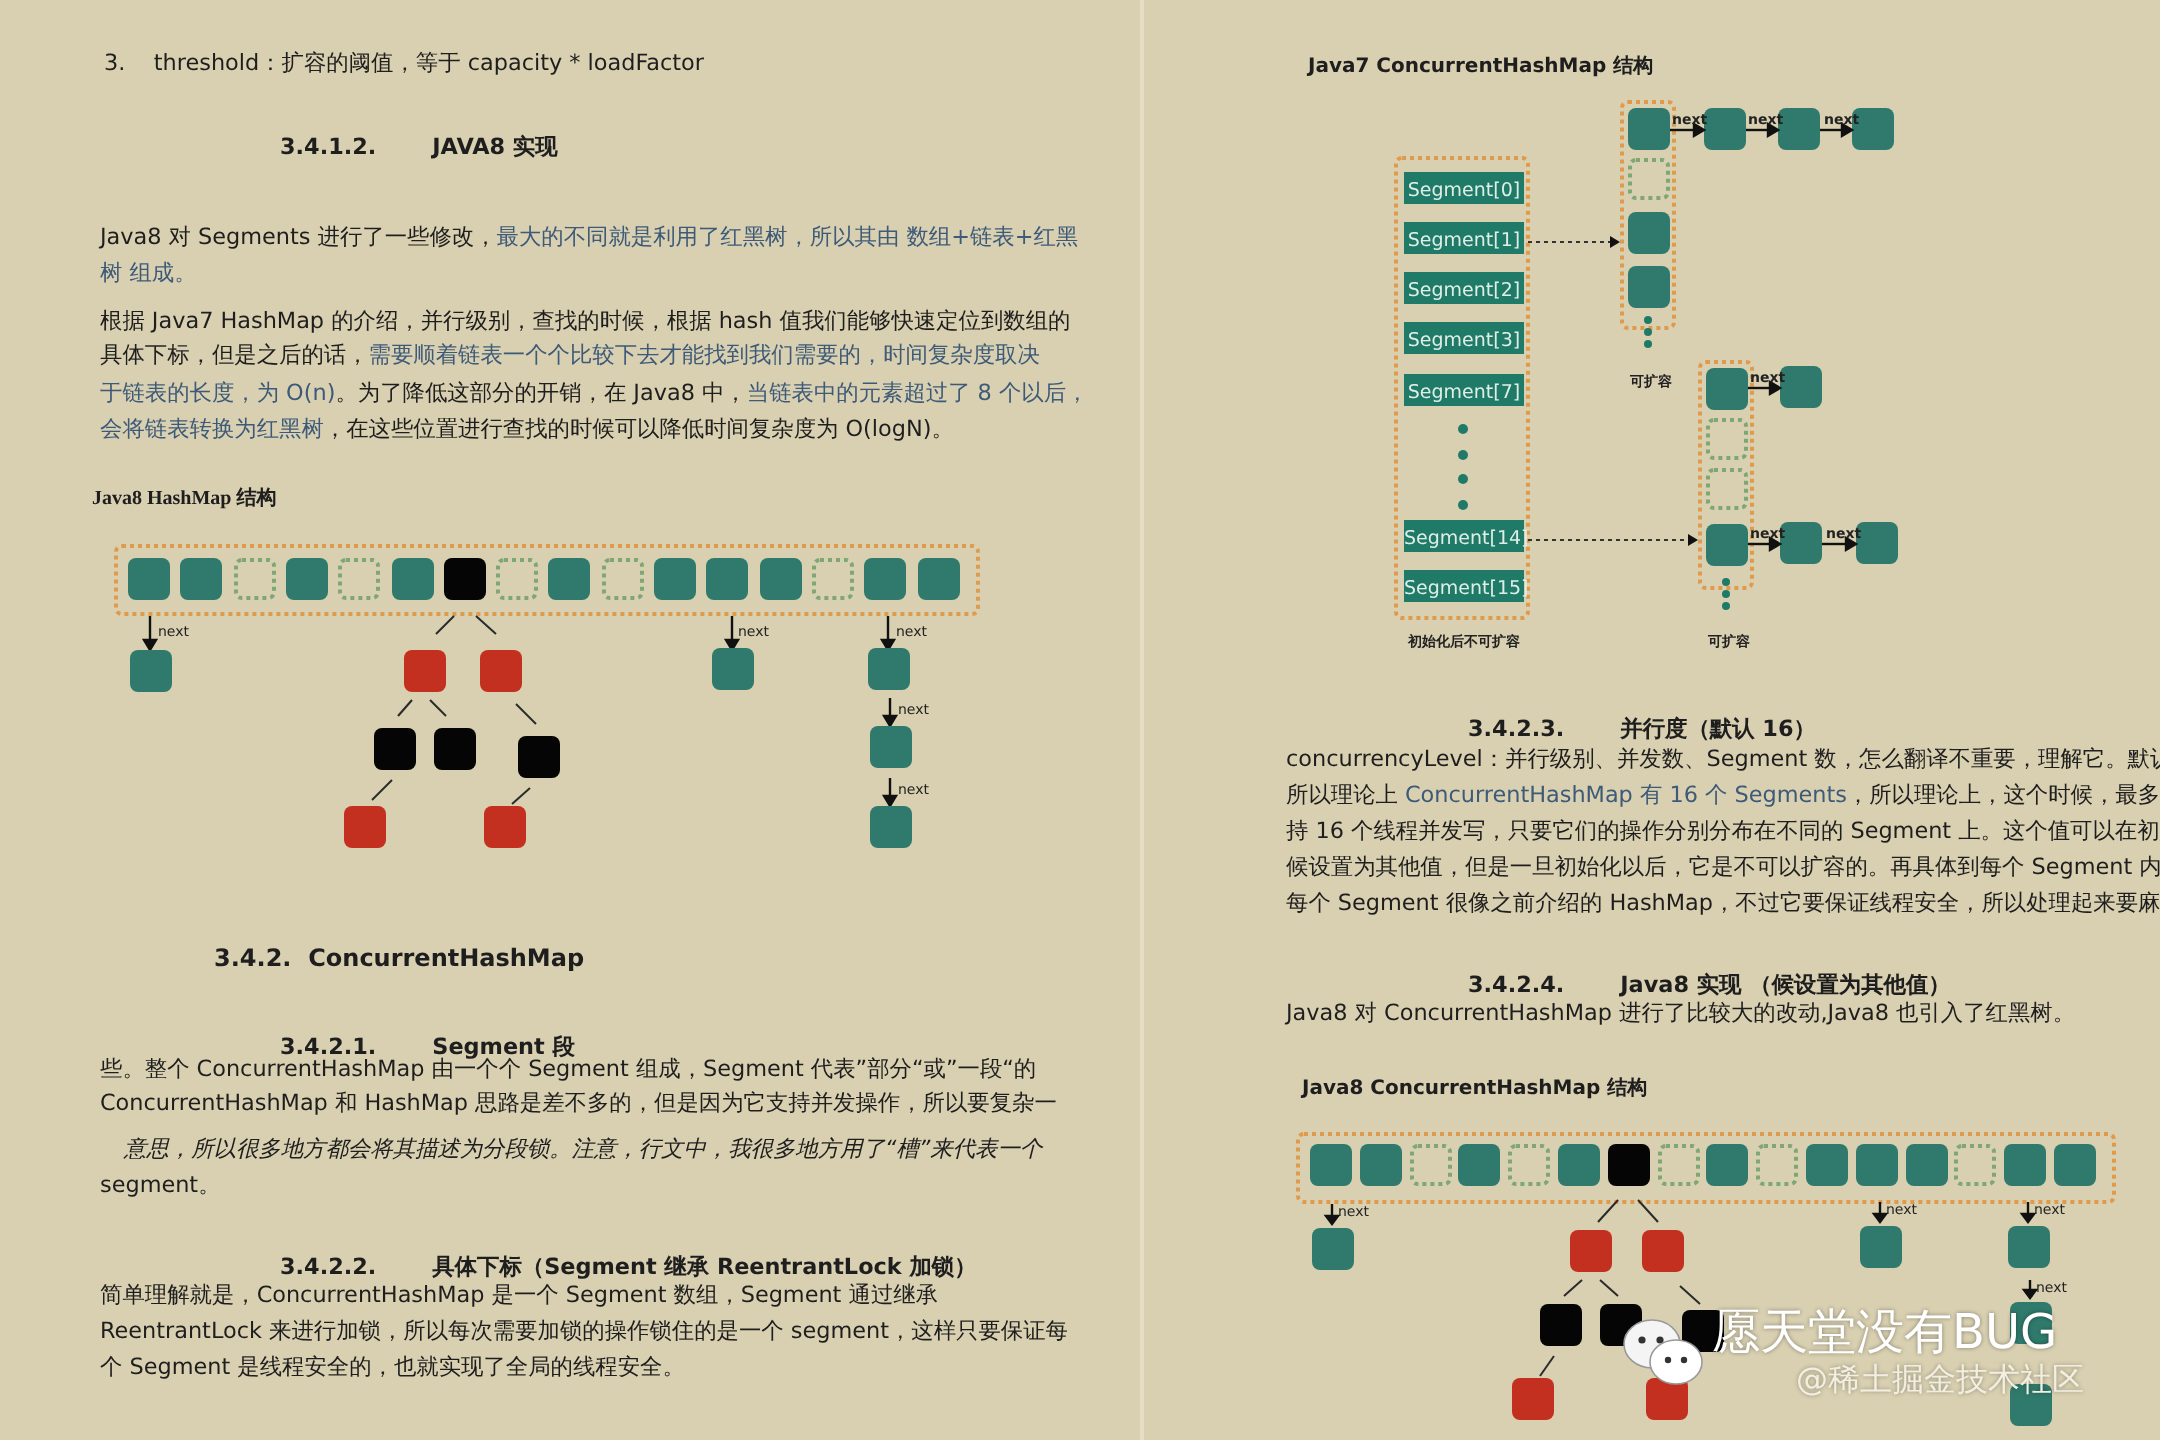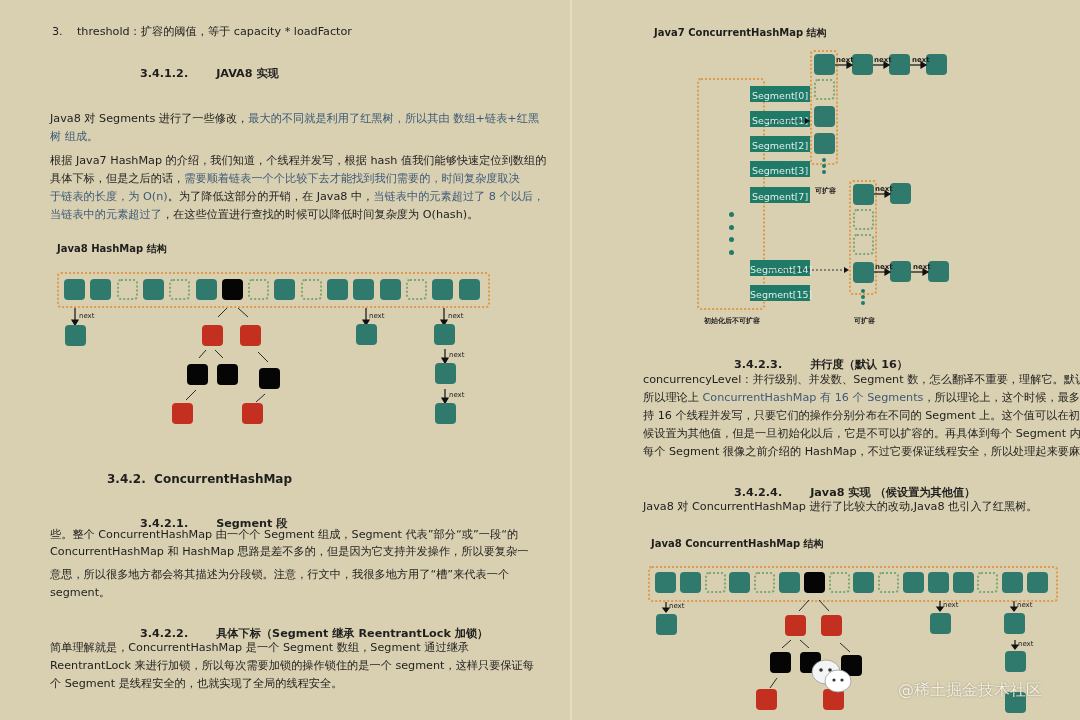--- a/index.html
+++ b/index.html
@@ -17,21 +17,21 @@
   .cap { position:absolute; font-size:10px; font-weight:bold; white-space:nowrap; }
   .small { position:absolute; font-size:7px; white-space:nowrap; color:#222; }
 
   
   .box { position:absolute; width:21px; height:21px; border-radius:4px; }
   .g { background:#2f7a6c; }
   .r { background:#c3301f; }
   .k { background:#050505; }
   .e { border:2px dotted #7fa774; box-sizing:border-box; background:transparent; }
   .frame { position:absolute; border:2px dotted #e09a4c; box-sizing:border-box; border-radius:4px; }
-  .seg { position:absolute; background:#1f7a68; color:#dfeee7; font-size:9.5px; text-align:center; line-height:19px; width:60px; height:16px;margin-left:48px; }
+  .seg { position:absolute; background:#1f7a68; color:#dfeee7; font-size:9.5px; text-align:center; line-height:19px; width:60px; height:16px; }
   .dot { position:absolute; width:5px; height:5px; border-radius:50%; background:#1f7a68; }
   .dot.s { width:4px; height:4px; }
   svg.lines { position:absolute; left:0; top:0; pointer-events:none; }
   .watermark { position:absolute; left:810px; top:650px; width:260px; height:60px; }
   .wm-title { position:absolute; left:46px; top:0; font-size:24px; color:#fff; white-space:nowrap; text-shadow:0 0 2px rgba(0,0,0,.4); }
   .wm-sub { position:absolute; left:88px; top:30px; font-size:16px; color:#f2eee0; white-space:nowrap; text-shadow:0 0 2px rgba(0,0,0,.35); }
   .wm-icon { position:absolute; left:0; top:6px; width:44px; height:40px; }
 </style>
 </head>
 <body>
@@ -47,28 +47,28 @@
   <div class="h" style="left:140px;top:66px;">
     <span class="num">3.4.1.2.</span><span>JAVA8 实现</span>
   </div>
 
   <div>
     <div class="t" style="left:50px;top:109px;"><span>Java8 对 Segments 进行了一些修改，</span><span class="blue">最大的不同就是利用了红黑树，所以其由 数组+链表+红黑</span></div>
     <div class="t blue" style="left:50px;top:127px;">树 组成。</div>
   </div>
 
   <div>
-    <div class="t" style="left:50px;top:151px;">根据 Java7 HashMap 的介绍，我们知道，个线程并发写，根据 hash 值我们能够快速定位到数组的</div>
+    <div class="t" style="left:50px;top:151px;">根据 Java7 HashMap 的介绍，并行级别，查找的时候，根据 hash 值我们能够快速定位到数组的</div>
     <div class="t" style="left:50px;top:169px;font-family:Liberation Mono, monospace;"><span>具体下标，但是之后的话，</span><span class="blue">需要顺着链表一个个比较下去才能找到我们需要的，时间复杂度取决</span></div>
     <div class="t" style="left:50px;top:187px;"><span class="blue">于链表的长度，为 O(n)</span><span>。为了降低这部分的开销，在 Java8 中，</span><span class="blue">当链表中的元素超过了 8 个以后，</span></div>
-    <div class="t" style="left:50px;top:205px;"><span class="blue">当链表中的元素超过了</span><span>，在这些位置进行查找的时候可以降低时间复杂度为 O(hash)。</span></div>
-  </div>
-
-  <div>
-    <div class="cap" style="left:57px;top:242px;">Java8 HashMap 结构</div>
+    <div class="t" style="left:50px;top:205px;"><span class="blue">会将链表转换为红黑树</span><span>，在这些位置进行查找的时候可以降低时间复杂度为 O(logN)。</span></div>
+  </div>
+
+  <div>
+    <div class="cap" style="left:46px;top:242px;font-family:Liberation Serif, serif;">Java8 HashMap 结构</div>
     <div class="frame" style="left:57px;top:272px;width:433px;height:36px;"></div>
     <div id="arr1">
         <div class="box g" style="left: 64px; top: 279px;"></div>
         <div class="box g" style="left: 90.3px; top: 279px;"></div>
         <div class="box e" style="left: 116.6px; top: 279px;"></div>
         <div class="box g" style="left: 142.9px; top: 279px;"></div>
         <div class="box e" style="left: 169.2px; top: 279px;"></div>
         <div class="box g" style="left: 195.5px; top: 279px;"></div>
         <div class="box k" style="left: 221.8px; top: 279px;"></div>
         <div class="box e" style="left: 248.1px; top: 279px;"></div>
@@ -130,21 +130,21 @@
     <span>3.4.2.</span>&nbsp;&nbsp;<span>ConcurrentHashMap</span>
   </div>
 
   <div class="h" style="left:140px;top:516px;">
     <span class="num">3.4.2.1.</span><span>Segment 段</span>
   </div>
 
   <div>
     <div class="t" style="left:50px;top:529px;margin-top:13px;">ConcurrentHashMap 和 HashMap 思路是差不多的，但是因为它支持并发操作，所以要复杂一</div>
     <div class="t" style="left:50px;top:525px;">些。整个 ConcurrentHashMap 由一个个 Segment 组成，Segment 代表”部分“或”一段“的</div>
-    <div class="t" style="left:50px;top:565px;">意思，所以很多地方都会将其描述为分段锁。注意，行文中，我很多地方用了“槽”来代表一个</div>
+    <div class="t" style="left:62px;top:565px;font-style:italic;">意思，所以很多地方都会将其描述为分段锁。注意，行文中，我很多地方用了“槽”来代表一个</div>
     <div class="t" style="left:50px;top:583px;">segment。</div>
   </div>
 
   <div class="h" style="left:140px;top:626px;">
     <span class="num">3.4.2.2.</span><span>具体下标（Segment 继承 ReentrantLock 加锁）</span>
   </div>
 
   <div>
     <div class="t" style="left:50px;top:638px;">简单理解就是，ConcurrentHashMap 是一个 Segment 数组，Segment 通过继承</div>
     <div class="t" style="left:50px;top:656px;">ReentrantLock 来进行加锁，所以每次需要加锁的操作锁住的是一个 segment，这样只要保证每</div>
@@ -311,14 +311,15 @@
 
 <div class="watermark">
   <svg class="wm-icon" viewBox="0 0 44 40">
     <ellipse cx="16" cy="16" rx="14" ry="12" fill="#f4f4f4" stroke="#999" stroke-width="0.8"></ellipse>
     <circle cx="11" cy="14" r="1.8" fill="#333"></circle>
       <circle cx="20" cy="14" r="1.8" fill="#333"></circle>
     <ellipse cx="28" cy="25" rx="13" ry="11" fill="#ffffff" stroke="#999" stroke-width="0.8"></ellipse>
     <circle cx="24" cy="24" r="1.6" fill="#333"></circle>
       <circle cx="32" cy="24" r="1.6" fill="#333"></circle>
   </svg>
+  <div class="wm-title">愿天堂没有BUG</div>
   <div class="wm-sub">@稀土掘金技术社区</div>
 </div>
 
 </body></html>

